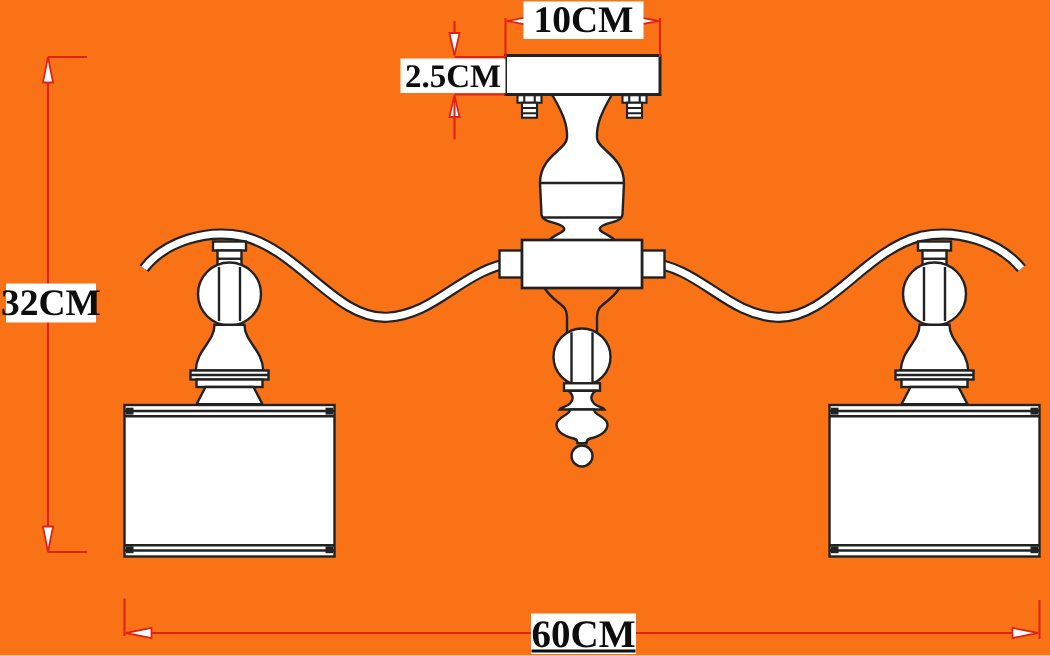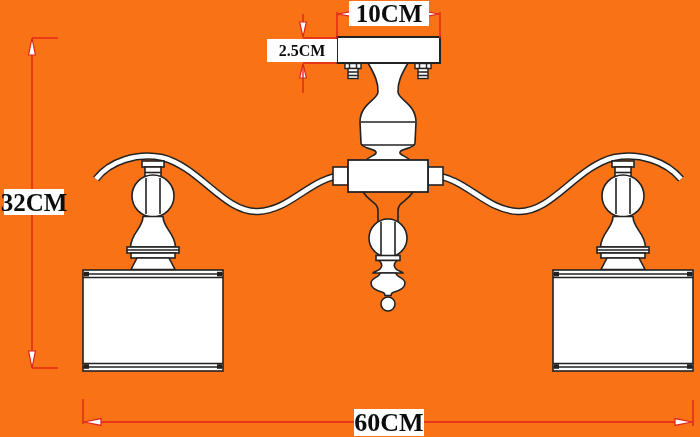--- a/index.html
+++ b/index.html
@@ -15,23 +15,23 @@
     position:absolute;
     background:#ffffff;
     color:#0d0d0d;
     font-weight:bold;
     display:flex;align-items:center;justify-content:center;
     line-height:1;
     font-family:"Liberation Serif", serif;
     white-space:nowrap;
   }
   #lbl-plate-width  {left:349px;top:1px;  width:80px;height:25px;font-size:25px;}
-  #lbl-plate-height {left:267px;top:39px; width:70px;height:23px;font-size:16px;}
+  #lbl-plate-height {left:267px;top:39px; width:70px;height:23px;font-size:22px;}
   #lbl-height       {left:4px;  top:189px;width:60px;height:26px;font-size:25px;}
-  #lbl-width        {left:354px;top:409px;width:70px;height:27px;font-size:26px;}
+  #lbl-width        {left:354px;top:409px;width:70px;height:27px;font-size:26px;text-decoration:underline;}
 </style>
 </head>
 <body>
 
 <div class="stage">
 
   <svg width="700" height="437" viewBox="0 0 700 437">
 
     <g>
       <path d="M345,175 C310,177 292,210 258,211.5 C224,213 200,167 162,157.5 C137,152.5 110,161 96,179" fill="none" stroke="#222" stroke-width="7.5"></path>

